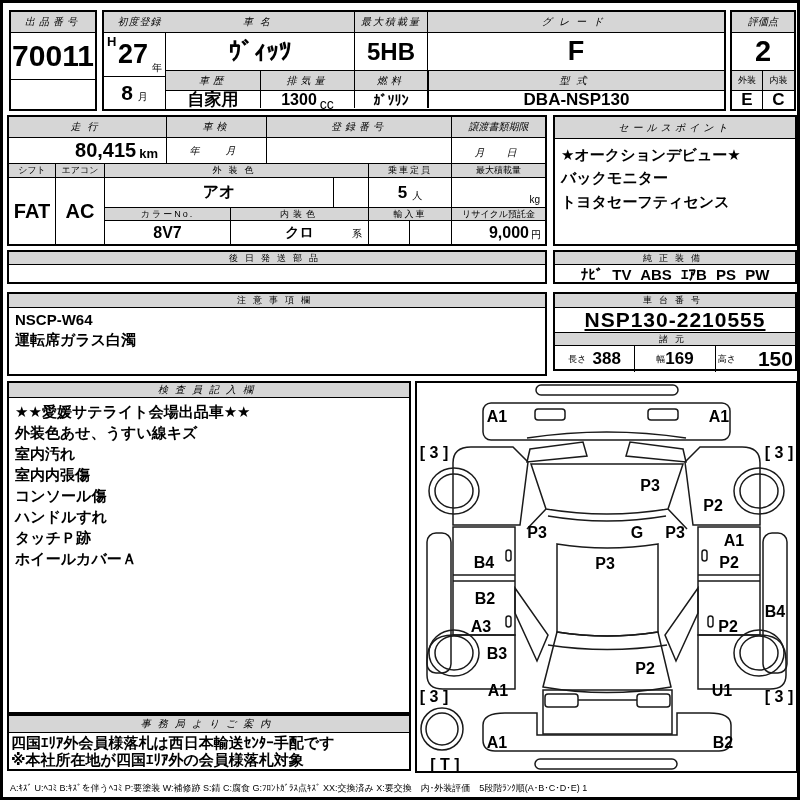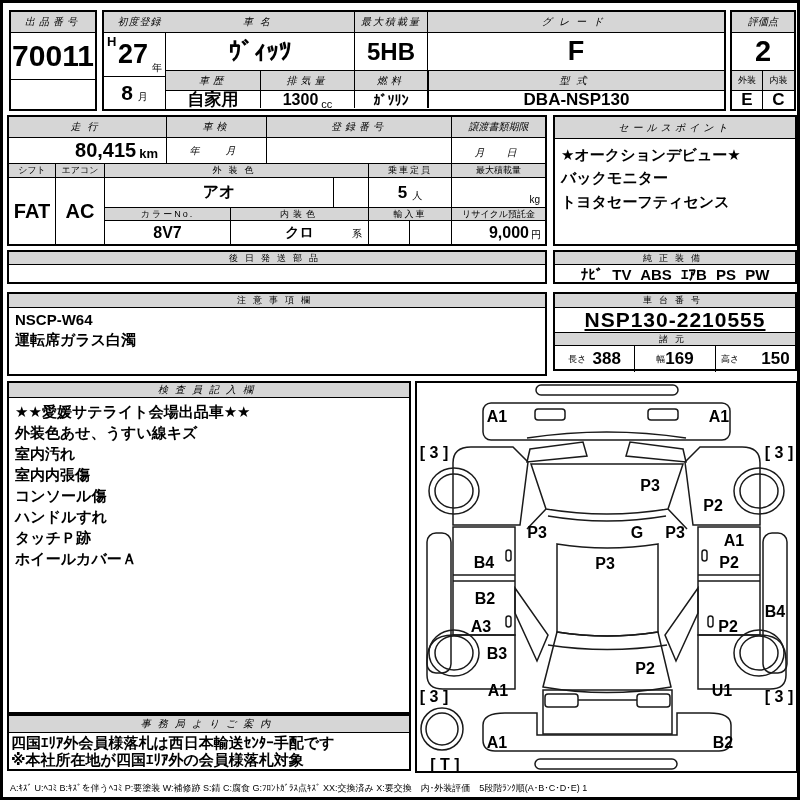--- a/index.html
+++ b/index.html
@@ -45,21 +45,21 @@
       <span style="font-size:10px;margin-left:5px;margin-top:8px;">月</span>
     </div>
 
     <div class="abs cen gray br bb hd ls3" style="left:62px;top:0;width:189px;height:21px;">車名</div>
     <div class="abs cen br bb b" style="left:62px;top:21px;width:189px;height:38px;font-size:25px;">ｳﾞｨｯﾂ</div>
     <div class="abs cen gray br bb hd ls2" style="left:62px;top:59px;width:95px;height:20px;">車歴</div>
     <div class="abs cen br b" style="left:62px;top:79px;width:95px;height:17px;font-size:17px;">自家用</div>
     <div class="abs cen gray br bb hd ls2" style="left:157px;top:59px;width:94px;height:20px;">排気量</div>
     <div class="abs cen br" style="left:157px;top:79px;width:94px;height:17px;">
       <span class="b" style="font-size:16px;">1300</span>
-      <span style="font-size:11px;margin-left:3px;margin-top:8px;">cc</span>
+      <span style="font-size:14px;margin-left:3px;margin-top:8px;">cc</span>
     </div>
 
     <div class="abs cen gray br bb hd ls1" style="left:251px;top:0;width:73px;height:21px;">最大積載量</div>
     <div class="abs cen br bb b" style="left:251px;top:21px;width:73px;height:38px;font-size:24px;">5HB</div>
     <div class="abs cen gray br bb hd ls2" style="left:251px;top:59px;width:73px;height:20px;">燃料</div>
     <div class="abs cen br b" style="left:251px;top:79px;width:73px;height:17px;font-size:14px;">ｶﾞｿﾘﾝ</div>
 
     <div class="abs cen gray bb hd ls3" style="left:324px;top:0;width:296px;height:21px;">グレード</div>
     <div class="abs cen bb b" style="left:324px;top:21px;width:296px;height:38px;font-size:27px;">F</div>
     <div class="abs cen gray bb hd ls3" style="left:324px;top:59px;width:296px;height:20px;border-left:1px solid #000;">型式</div>
@@ -158,21 +158,21 @@
       <div class="cen br" style="flex:1;">
         <span class="hd9">長さ</span>
         <span class="b" style="font-size:17px;margin-left:6px;">388</span>
       </div>
       <div class="cen br" style="flex:1;">
         <span class="hd9">幅</span>
         <span class="b" style="font-size:17px;margin-left:0;">169</span>
       </div>
       <div class="cen" style="flex:1;">
         <span class="hd9">高さ</span>
-        <span class="b" style="font-size:17px;margin-left:22px;">150</span>
+        <span class="b" style="font-size:21px;margin-left:22px;">150</span>
       </div>
     </div>
   </div>
 
   <div class="blk" style="left:4px;top:378px;width:404px;height:333px;">
     <div class="cen gray bb hd ls3" style="height:14px;">検査員記入欄</div>
     <div class="lines" style="font-size:15px;line-height:1.4;padding-top:3px;">
       <div>★★愛媛サテライト会場出品車★★</div>
       <div>外装色あせ、うすい線キズ</div>
       <div>室内汚れ</div>

